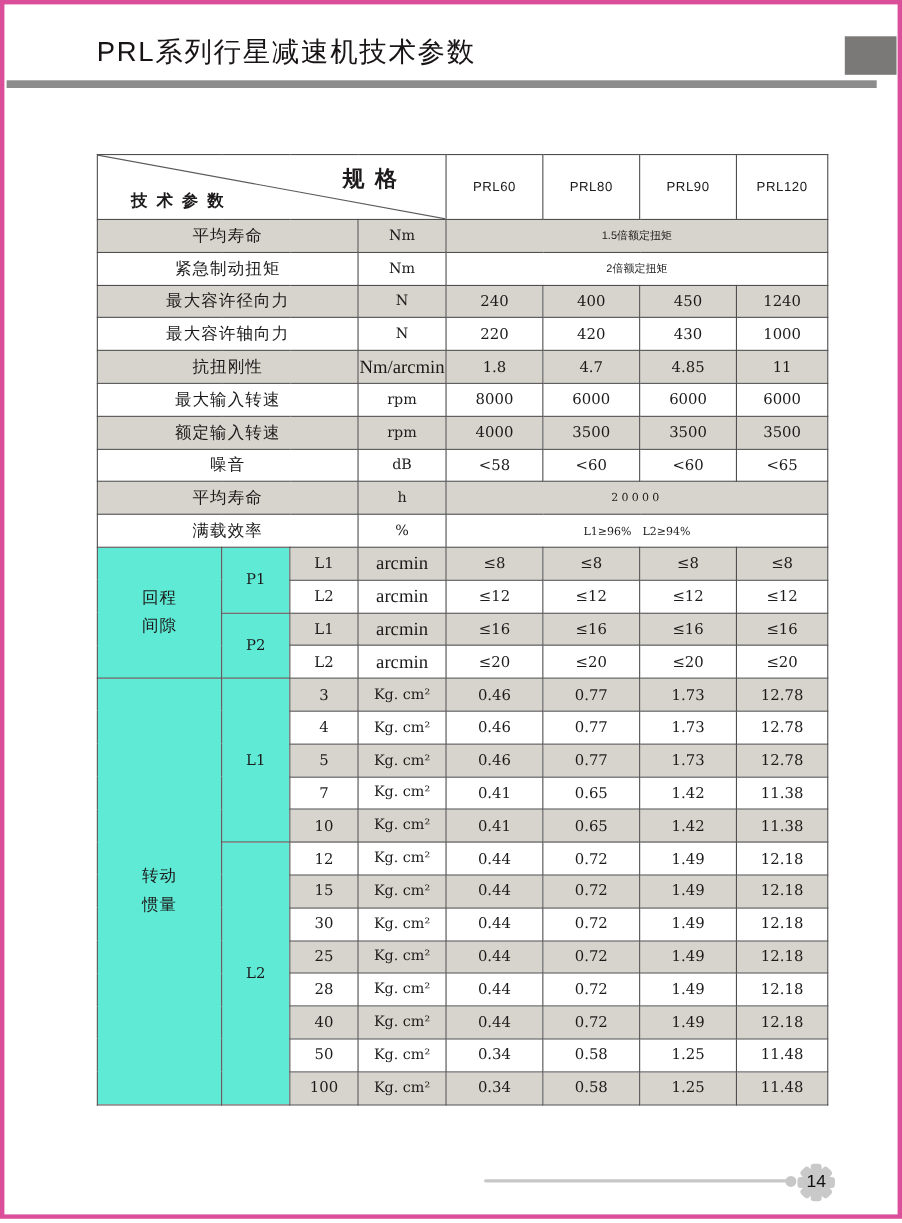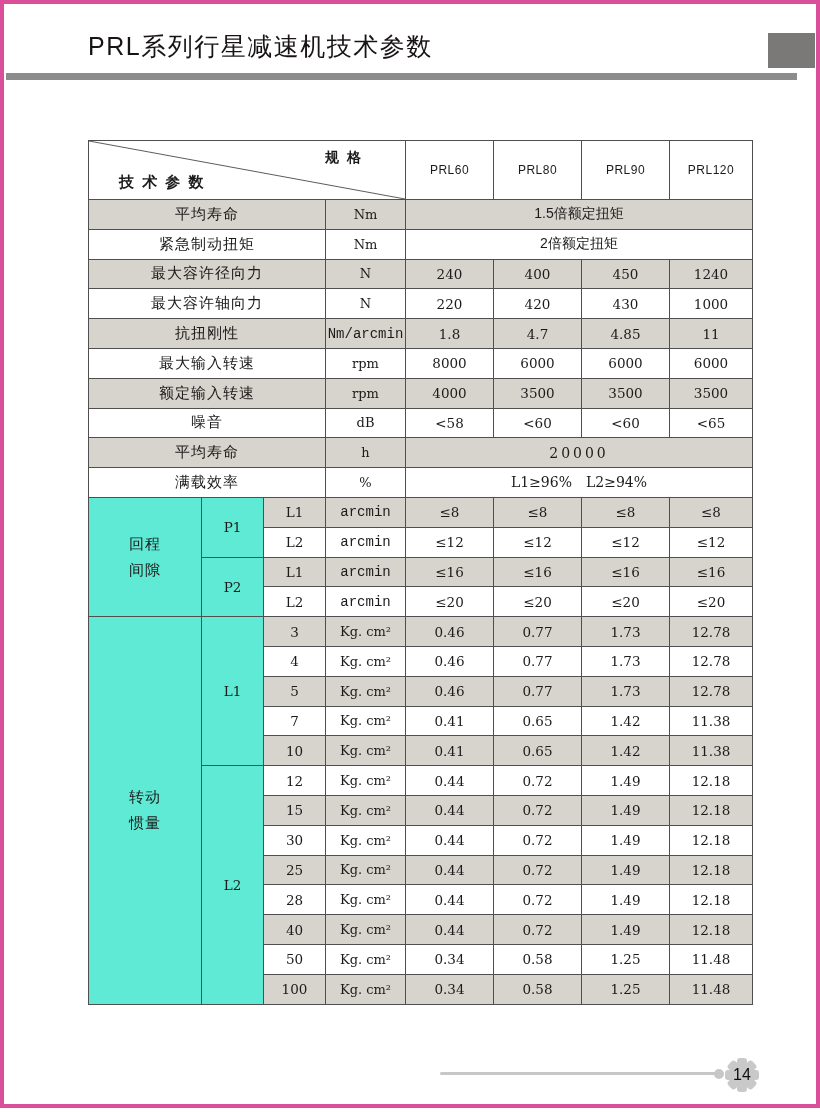--- a/index.html
+++ b/index.html
@@ -40,34 +40,34 @@
   }
   tr.hdr { height:59px; }
   tr.r   { height:29.8px; }
   td.sh  { background:var(--shade); }
   td.merge { background:#5eead4; }
 
   td.corner { position:relative; }
   td.corner svg.diag { position:absolute; left:0; top:0; width:100%; height:100%; }
   td.corner .spec-lbl {
     position:absolute; right:42px; top:8px;
-    font-size:14px; font-weight:bold; letter-spacing:2px;
+    font-size:20px; font-weight:bold; letter-spacing:2px;
   }
   td.corner .param-lbl {
     position:absolute; left:30px; bottom:7px;
     font-size:15px; font-weight:bold; letter-spacing:2px;
   }
   td.model { font-size:12px; letter-spacing:0.5px; font-family:"Liberation Sans", sans-serif; }
 
   td.cn   { font-size:15px; font-family:"Liberation Sans", sans-serif; }
   td.name { text-align:center; padding-right:88px; letter-spacing:1px; }
   td.num  { font-size:13.5px; font-family:"DejaVu Serif", serif; }
   td.unit { font-size:13px;  font-family:"DejaVu Serif", serif;margin-left:12px; }
-  td.mono { font-family:Liberation Mono, monospace; font-size:14px; }
-  td.spanv { font-size:14px; }
+  td.mono { font-family:Liberation Serif, serif; font-size:17px; }
+  td.spanv { font-size:10px; }
   td .lbl-line { line-height:1.75; font-size:15px; letter-spacing:1px; }
 
   
   .footer-rule {
     position:absolute; left:440px; top:1072px; width:278px; height:3px;
     background:var(--footer); border-radius:2px;
   }
   .footer-rule::after {
     content:""; position:absolute; right:-6px; top:-3.5px;
     width:10px; height:10px; border-radius:50%;

